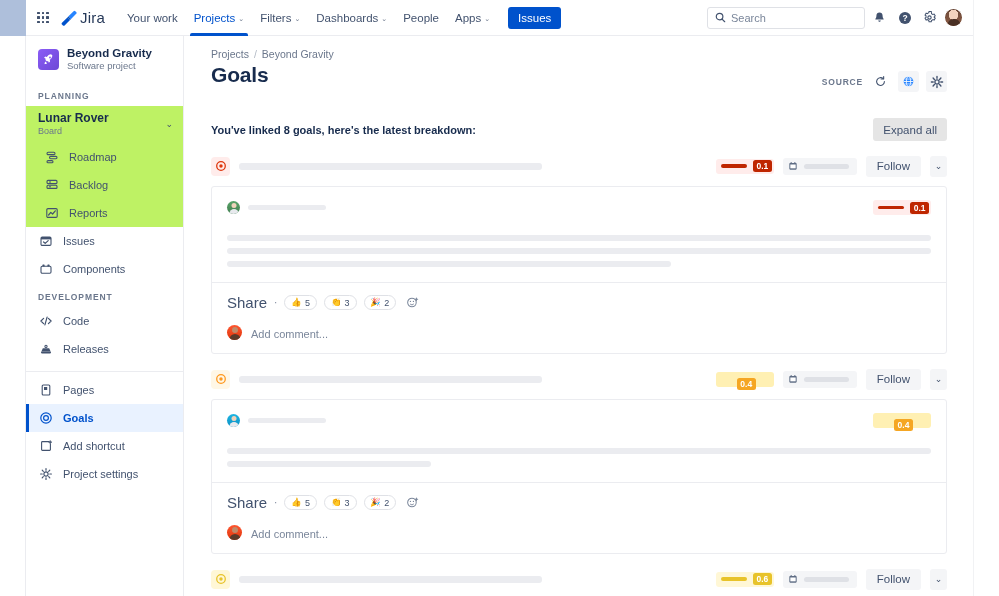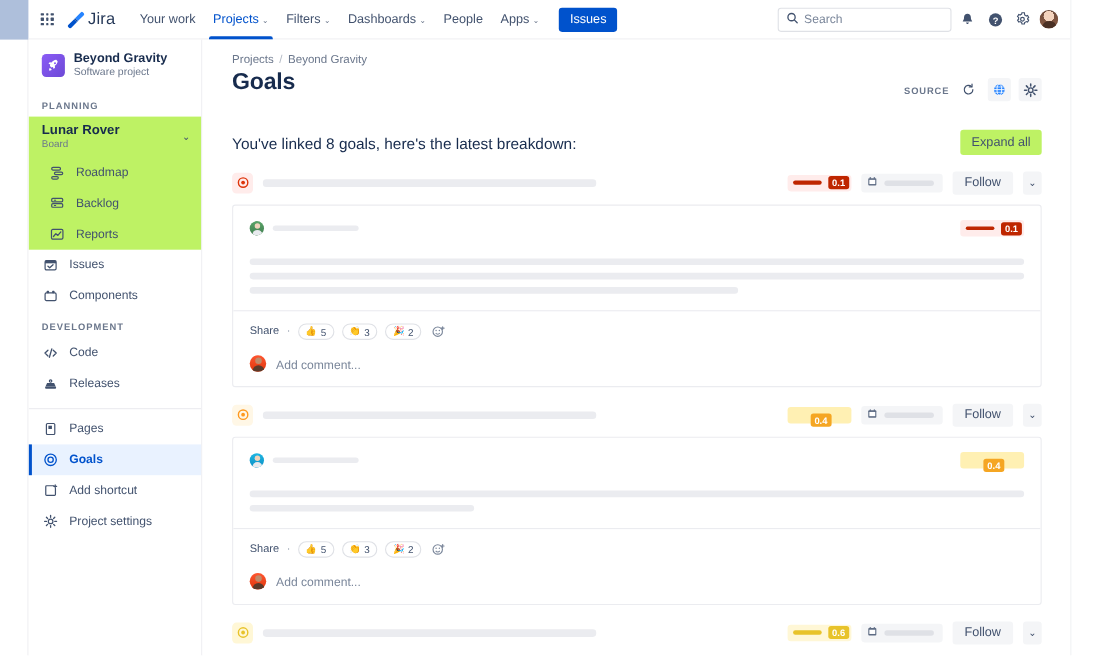--- a/index.html
+++ b/index.html
@@ -136,23 +136,23 @@
   .source-tools { margin-left: auto; display: flex; align-items: center; gap: 7px; padding-top: 8px; }
   .source-label { font-size: 8.5px; letter-spacing: .8px; color: #6b778c; font-weight: bold; }
   .tool-btn {
     width: 21px; height: 21px; border-radius: 3px; display: flex; align-items: center;
     justify-content: center; cursor: pointer; color: #42526e; background: transparent;
   }
   .tool-btn.boxed { background: #f4f5f7; }
   .tool-btn.boxed.globe { color: #2684ff; }
 
   .breakdown-row { display: flex; align-items: center; margin-top: 26px; }
-  .breakdown-text { font-size: 14px; color: #172b4d; font-weight: normal; }
+  .breakdown-text { font-size: 11px; color: #172b4d; font-weight: bold; }
   .expand-btn {
-    margin-left: auto; background: #bef264; color: #42526e; border: none;
+    margin-left: auto; background: #e5e5e5; color: #42526e; border: none;
     font-size: 11.5px; height: 23px; padding: 0 10px; border-radius: 3px; cursor: pointer;
     font-family: "Liberation Sans", sans-serif;
   }
 
   
   .goal-block { margin-top: 14px; }
   .goal-header { display: flex; align-items: center; gap: 9px; height: 22px; }
   .target-badge {
     width: 19px; height: 19px; border-radius: 4px; flex: 0 0 auto;
     display: flex; align-items: center; justify-content: center;
@@ -222,21 +222,21 @@
   .sub-pill { margin-left: auto; }
 
   .body-lines { margin-top: 20px; display: flex; flex-direction: column; gap: 7px; }
   .line-a { width: 100%; height: 6px; }
   .line-b { width: 100%; height: 6px; }
   .line-c { width: 63%; height: 6px; }
   .line-d { width: 29%; height: 6px; }
 
   .card-foot { border-top: 1px solid #ebecf0; padding: 11px 15px 13px; }
   .react-row { display: flex; align-items: center; gap: 7px; }
-  .share-link { font-size: 10px; color: #42526e; cursor: pointer; }
+  .share-link { font-size: 15px; color: #42526e; cursor: pointer; }
   .dot-sep { color: #7a869a; font-size: 10px; }
   .react-chip {
     display: flex; align-items: center; gap: 3px; height: 15px; padding: 0 6px;
     border: 1px solid #dfe1e6; border-radius: 9px; background: #fff; cursor: pointer;
   }
   .react-chip .emo { font-size: 8.5px; line-height: 1; }
   .react-chip .cnt { font-size: 9px; color: #42526e; }
   .add-react { width: 14px; height: 14px; display: flex; align-items: center; justify-content: center; cursor: pointer; color: #7a869a; margin-left: 2px; }
 
   .comment-row { display: flex; align-items: flex-end; gap: 9px; margin-top: 14px; }

